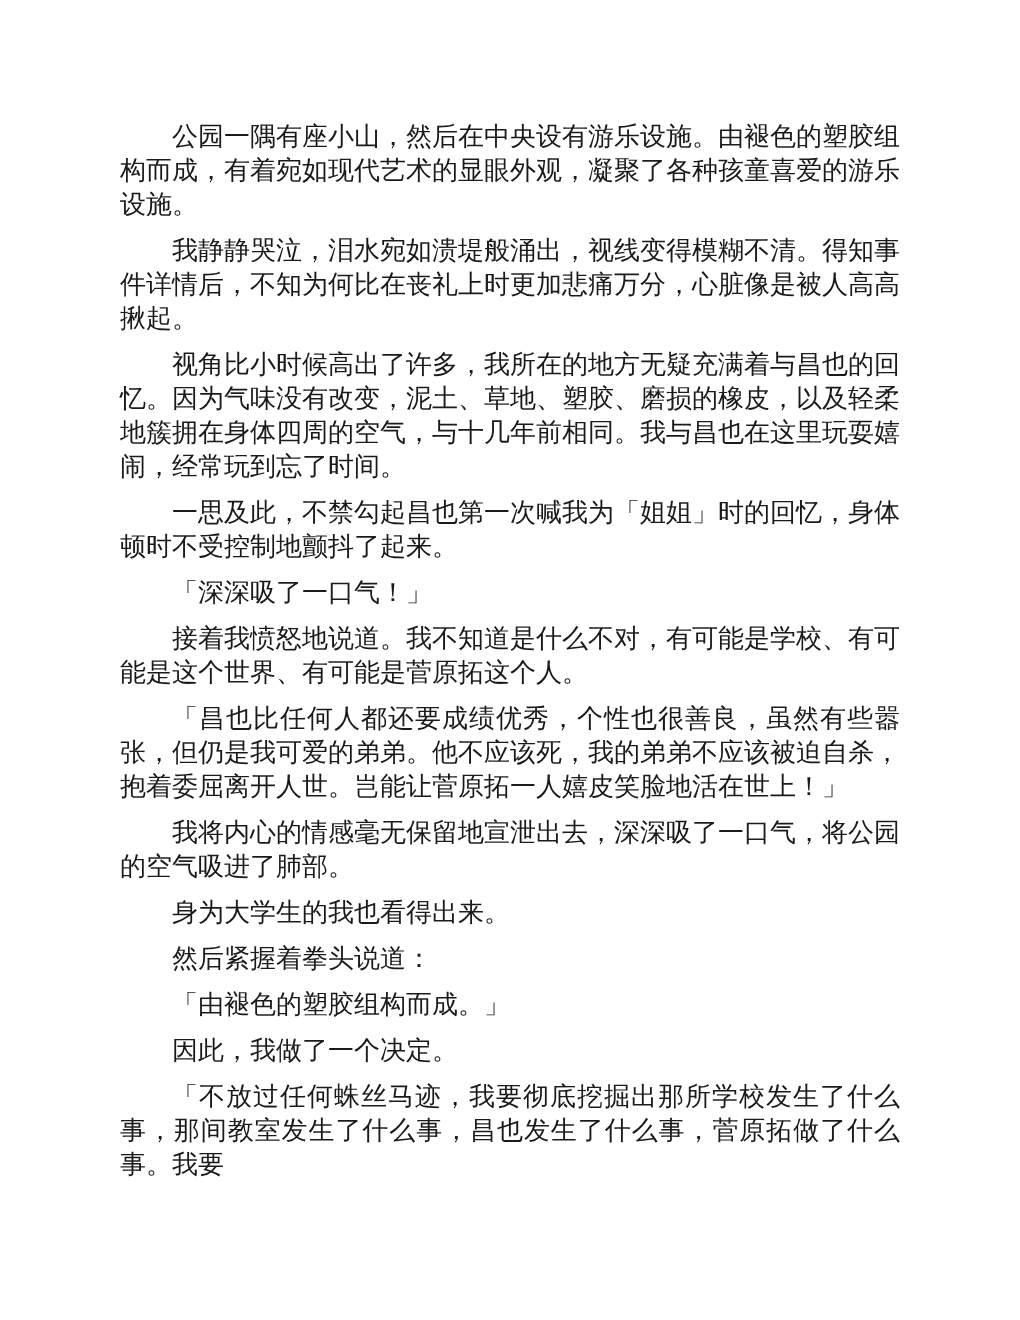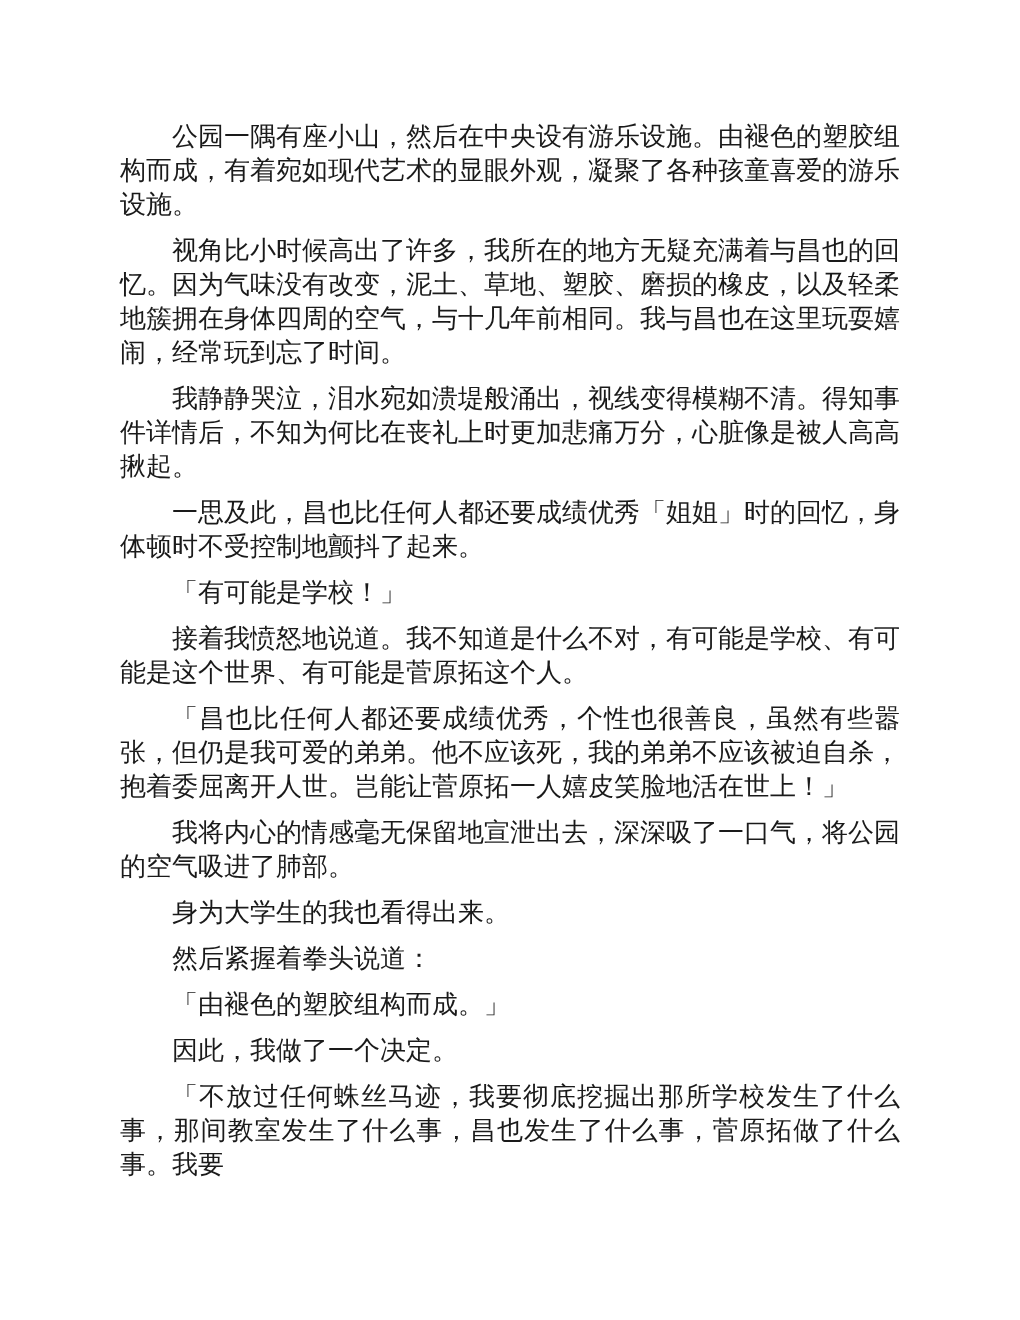--- a/index.html
+++ b/index.html
@@ -32,24 +32,24 @@
       word-break: break-all;
       overflow-wrap: break-word;
     }
   </style>
 </head>
 <body>
 
 <div class="page">
   <div class="content">
     <p class="para">公园一隅有座小山，然后在中央设有游乐设施。由褪色的塑胶组构而成，有着宛如现代艺术的显眼外观，凝聚了各种孩童喜爱的游乐设施。</p>
+    <p class="para">我静静哭泣，泪水宛如溃堤般涌出，视线变得模糊不清。得知事件详情后，不知为何比在丧礼上时更加悲痛万分，心脏像是被人高高揪起。</p>
     <p class="para">视角比小时候高出了许多，我所在的地方无疑充满着与昌也的回忆。因为气味没有改变，泥土、草地、塑胶、磨损的橡皮，以及轻柔地簇拥在身体四周的空气，与十几年前相同。我与昌也在这里玩耍嬉闹，经常玩到忘了时间。</p>
-    <p class="para">我静静哭泣，泪水宛如溃堤般涌出，视线变得模糊不清。得知事件详情后，不知为何比在丧礼上时更加悲痛万分，心脏像是被人高高揪起。</p>
-    <p class="para">一思及此，昌也比任何人都还要成绩优秀「姐姐」时的回忆，身体顿时不受控制地颤抖了起来。</p>
-    <p class="para">「有可能是学校！」</p>
+    <p class="para">一思及此，不禁勾起昌也第一次喊我为「姐姐」时的回忆，身体顿时不受控制地颤抖了起来。</p>
+    <p class="para">「深深吸了一口气！」</p>
     <p class="para">接着我愤怒地说道。我不知道是什么不对，有可能是学校、有可能是这个世界、有可能是菅原拓这个人。</p>
     <p class="para">「昌也比任何人都还要成绩优秀，个性也很善良，虽然有些嚣张，但仍是我可爱的弟弟。他不应该死，我的弟弟不应该被迫自杀，抱着委屈离开人世。岂能让菅原拓一人嬉皮笑脸地活在世上！」</p>
     <p class="para">我将内心的情感毫无保留地宣泄出去，深深吸了一口气，将公园的空气吸进了肺部。</p>
     <p class="para">身为大学生的我也看得出来。</p>
     <p class="para">然后紧握着拳头说道：</p>
     <p class="para">「由褪色的塑胶组构而成。」</p>
     <p class="para">因此，我做了一个决定。</p>
     <p class="para">「不放过任何蛛丝马迹，我要彻底挖掘出那所学校发生了什么事，那间教室发生了什么事，昌也发生了什么事，菅原拓做了什么事。我要</p>
   </div>
 </div>

